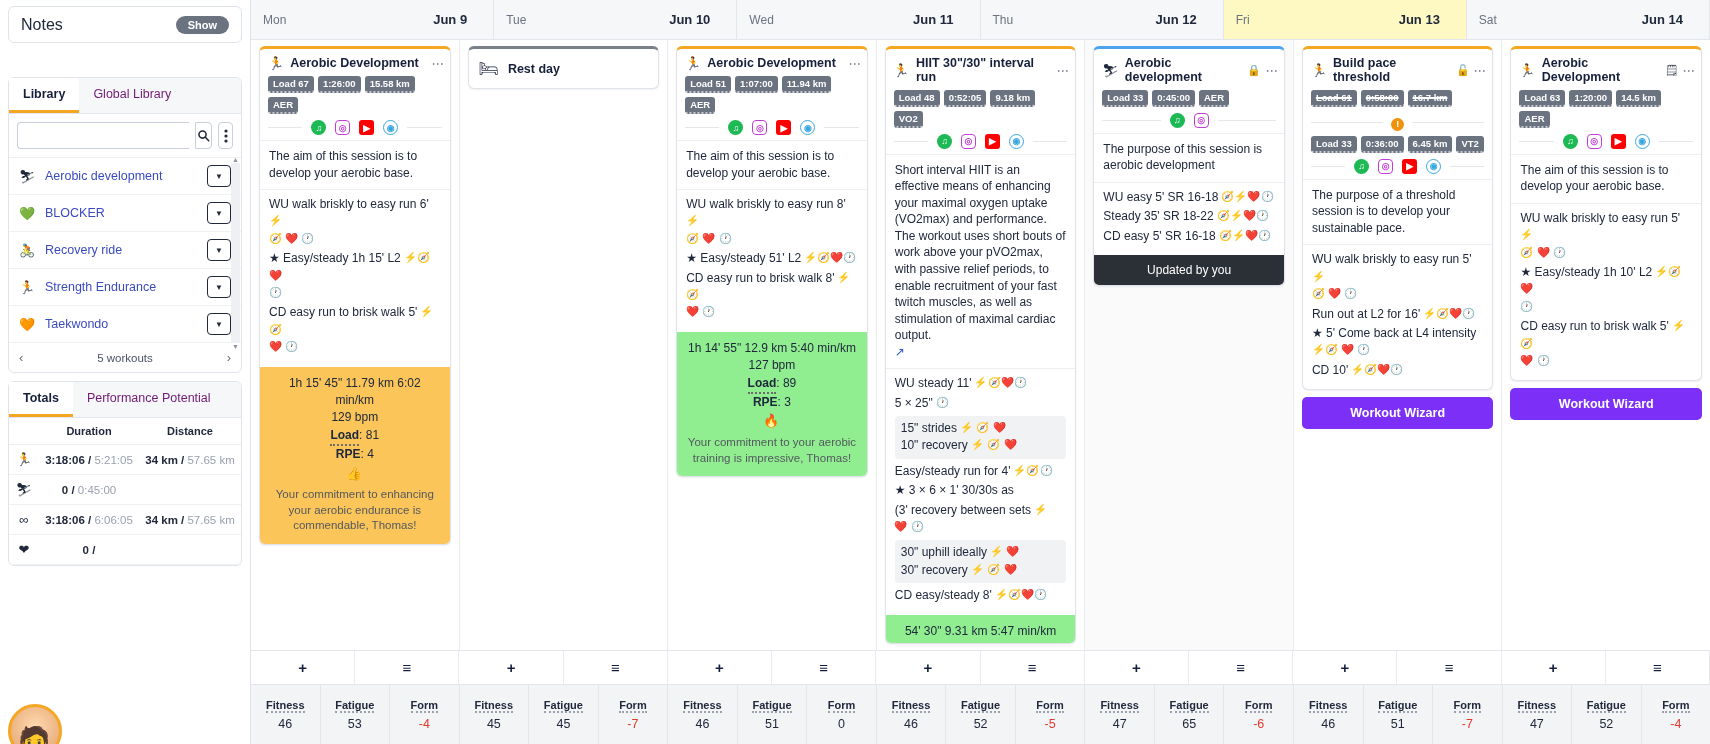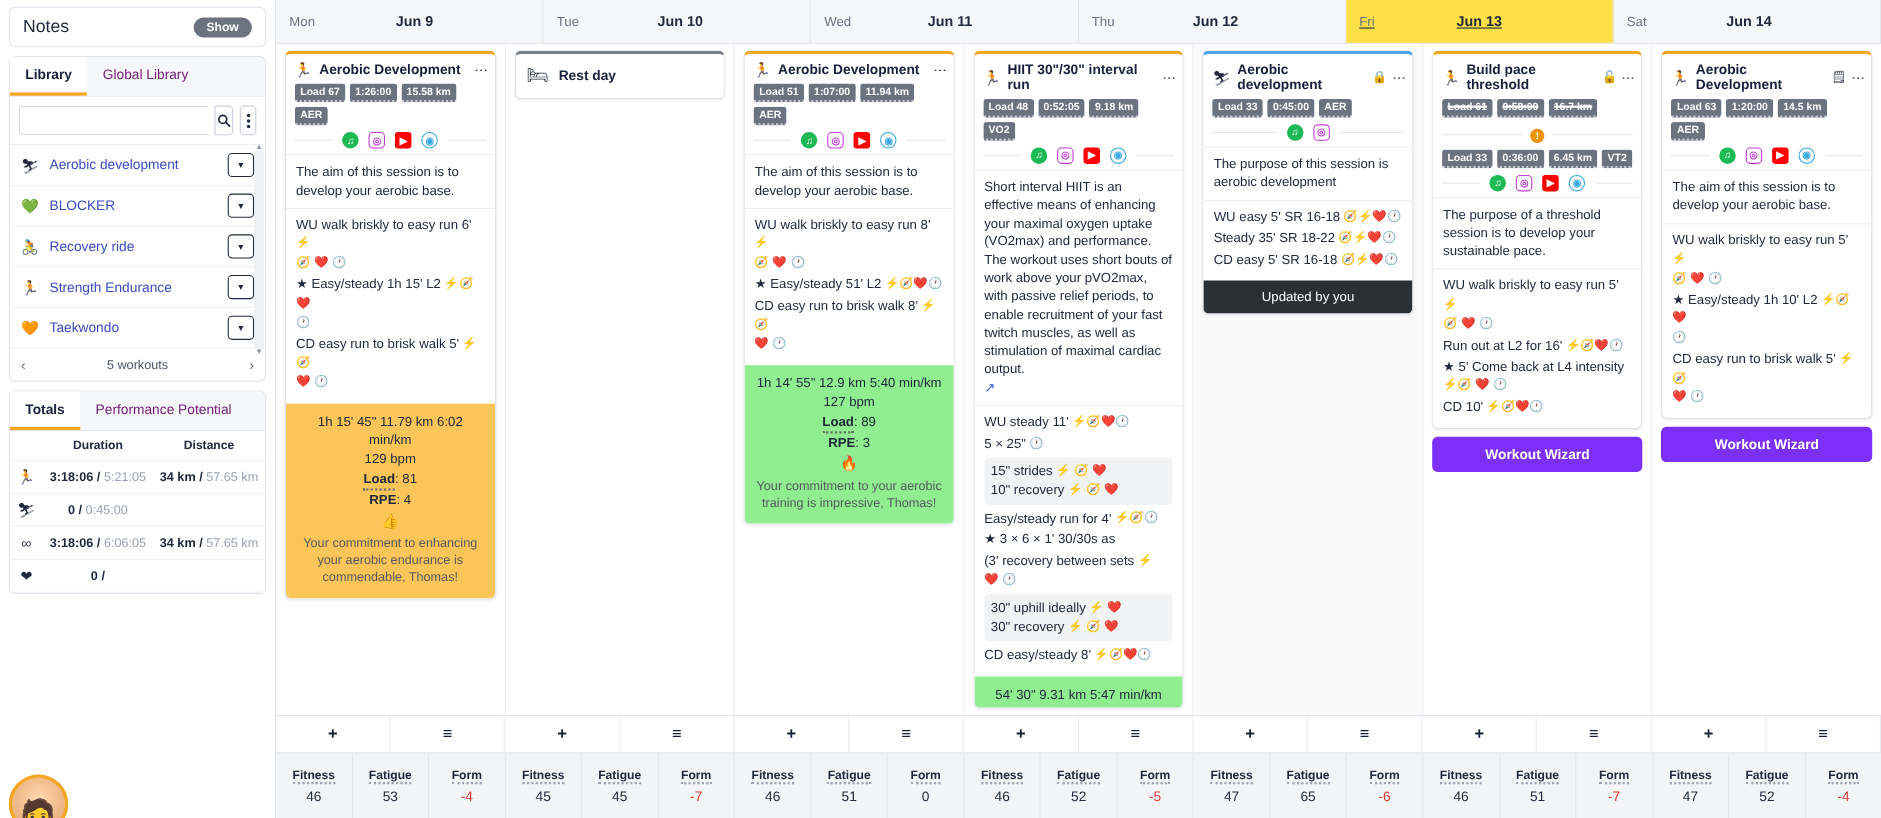--- a/index.html
+++ b/index.html
@@ -69,23 +69,23 @@
             background: radial-gradient(circle at 50% 40%, #ffd9b0, #e2a06a);
             display:flex; align-items:flex-end; justify-content:center; overflow:hidden; }
   .avatar .face { font-size: 26px; line-height: 1; margin-bottom: 2px; }
 
   
   .cal { flex: 1; display: flex; flex-direction: column; height: 744px;
          border-left: 1px solid #dfe3ea; background:#fff; }
   .cal-head { display: flex; height: 40px; border-bottom: 1px solid #e3e6ec; background:#f6f7f9; }
   .dayhead { flex: 1 1 0; min-width:0; display: flex; align-items: center; padding: 0 12px;
              border-right: 1px solid #e3e6ec; }
-  .dayhead.hl { background: #fde047; text-decoration: underline; }
+  .dayhead.hl { background: #fef9c3; }
   .dow { font-size: 12px; color: #6b7280; }
-  .dnum { flex: 1; text-align: center; font-size: 13px; font-weight: 700; color: #20293c; padding-right: 14px;}
+  .dnum { flex: 1; text-align: right; font-size: 13px; font-weight: 700; color: #20293c; padding-right: 14px;}
 
   .cal-body { flex: 1; display: flex; overflow: hidden; }
   .daycol { flex: 1 1 0; min-width: 0; border-right: 1px solid #e9ebef; padding: 6px 8px;
             display: flex; flex-direction: column; gap: 7px; }
   .daycol.hl { background: #fafafb; }
 
   .wcard { border: 1px solid #e0e3ea; border-radius: 6px; background:#fff;
            border-top: 3px solid #f5a623; overflow: hidden;
            box-shadow: 0 1px 2px rgba(20,25,40,.07); }
   .wcard.blue { border-top-color: #4ea3ef; }
@@ -163,21 +163,21 @@
 
 <div class="app">
 
   <aside class="sidebar">
 
     <div class="panel notes-panel">
       <span>Notes</span>
       <button class="show-pill">Show</button>
     </div>
 
-    <div class="panel" style="position:relative;">
+    <div class="panel" style="position:relative;margin-top:26px;">
       <div class="tabbar">
         <div class="tab active">Library</div>
         <div class="tab">Global Library</div>
       </div>
 
       <div class="search-row">
         <input class="search-input" value="" placeholder="" style="">
         <div class="search-btn">
           <svg width="13" height="13" viewBox="0 0 20 20" fill="none" stroke="#20293c" stroke-width="2.4">
             <circle cx="8.5" cy="8.5" r="5.5"></circle>

